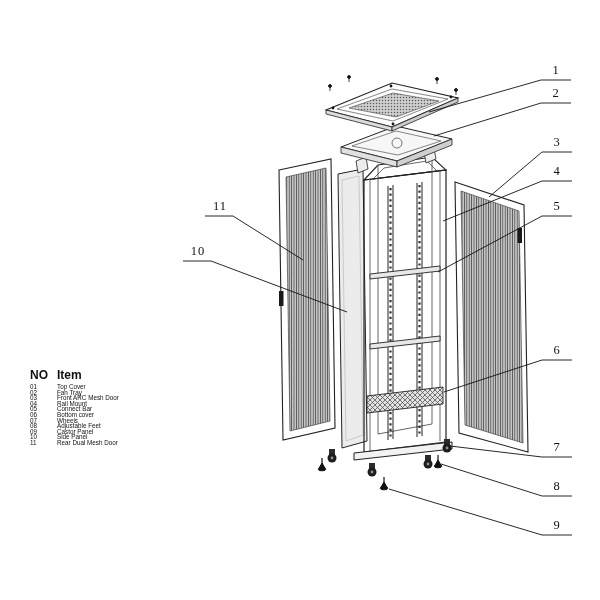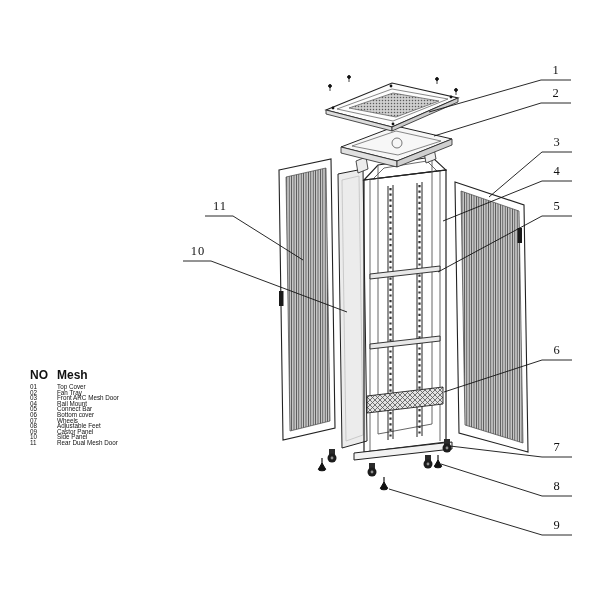--- a/index.html
+++ b/index.html
@@ -214,21 +214,21 @@
   <span class="callout" style="left:542px;top:343px;">6</span>
   <span class="callout" style="left:542px;top:440px;">7</span>
   <span class="callout" style="left:542px;top:479px;">8</span>
   <span class="callout" style="left:542px;top:518px;">9</span>
   <span class="callout" style="left:183px;top:244px;">10</span>
   <span class="callout" style="left:205px;top:199px;">11</span>
 
   <div id="legend">
     <div class="legend-header">
       <span class="col-no">NO</span>
-      <span class="col-item">Mesh</span>
+      <span class="col-item">Item</span>
     </div>
     <div class="legend-row">
       <span class="col-no">01</span>
       <span class="col-item">Top Cover</span>
     </div>
     <div class="legend-row">
       <span class="col-no">02</span>
       <span class="col-item">Fan Tray</span>
     </div>
     <div class="legend-row">

